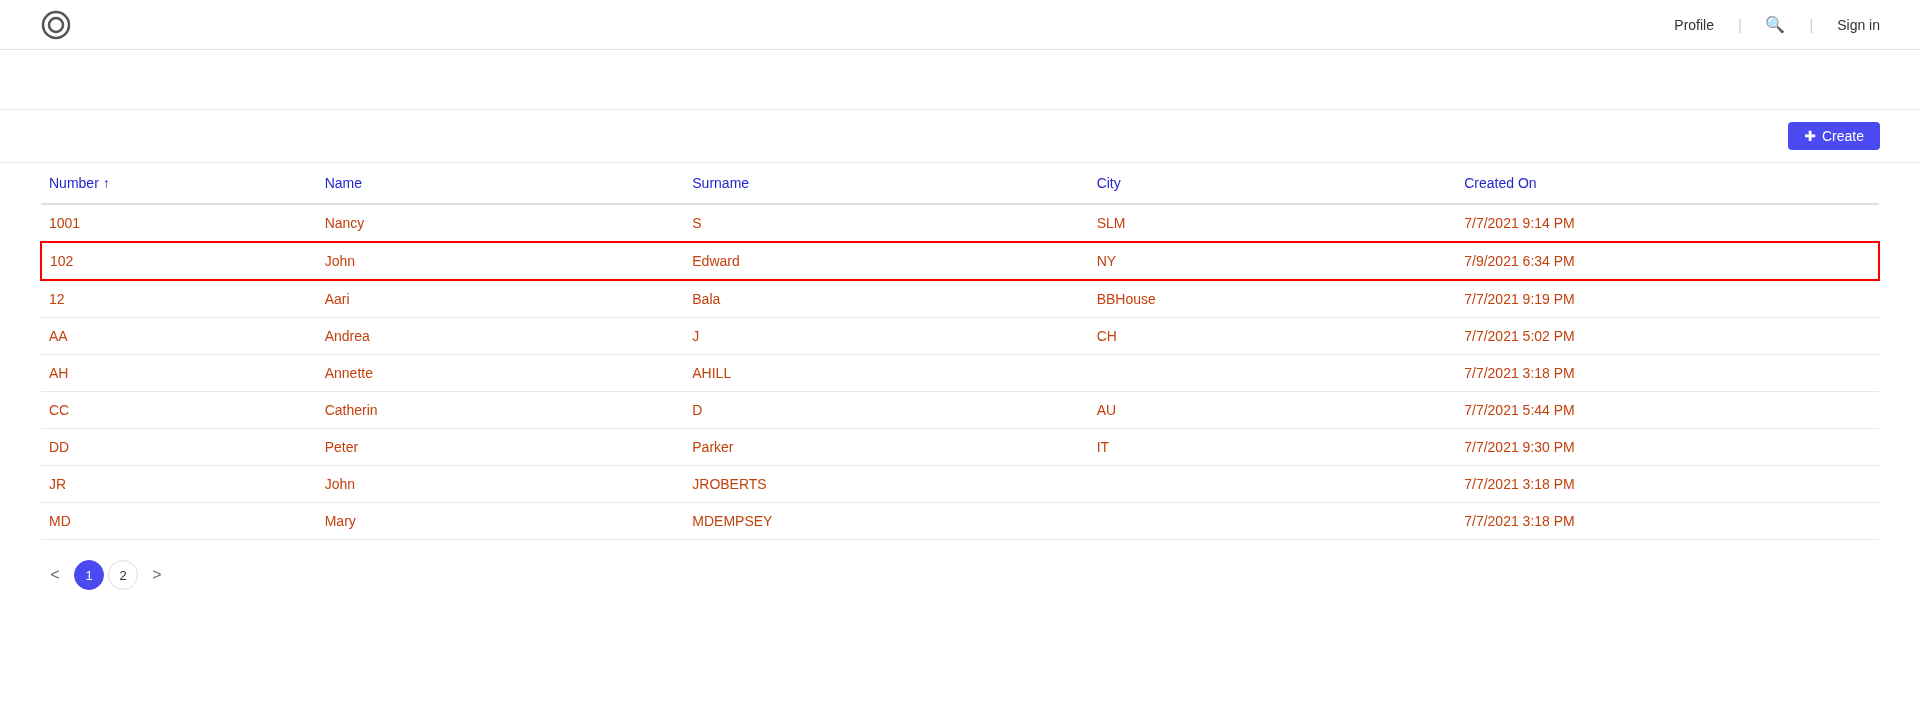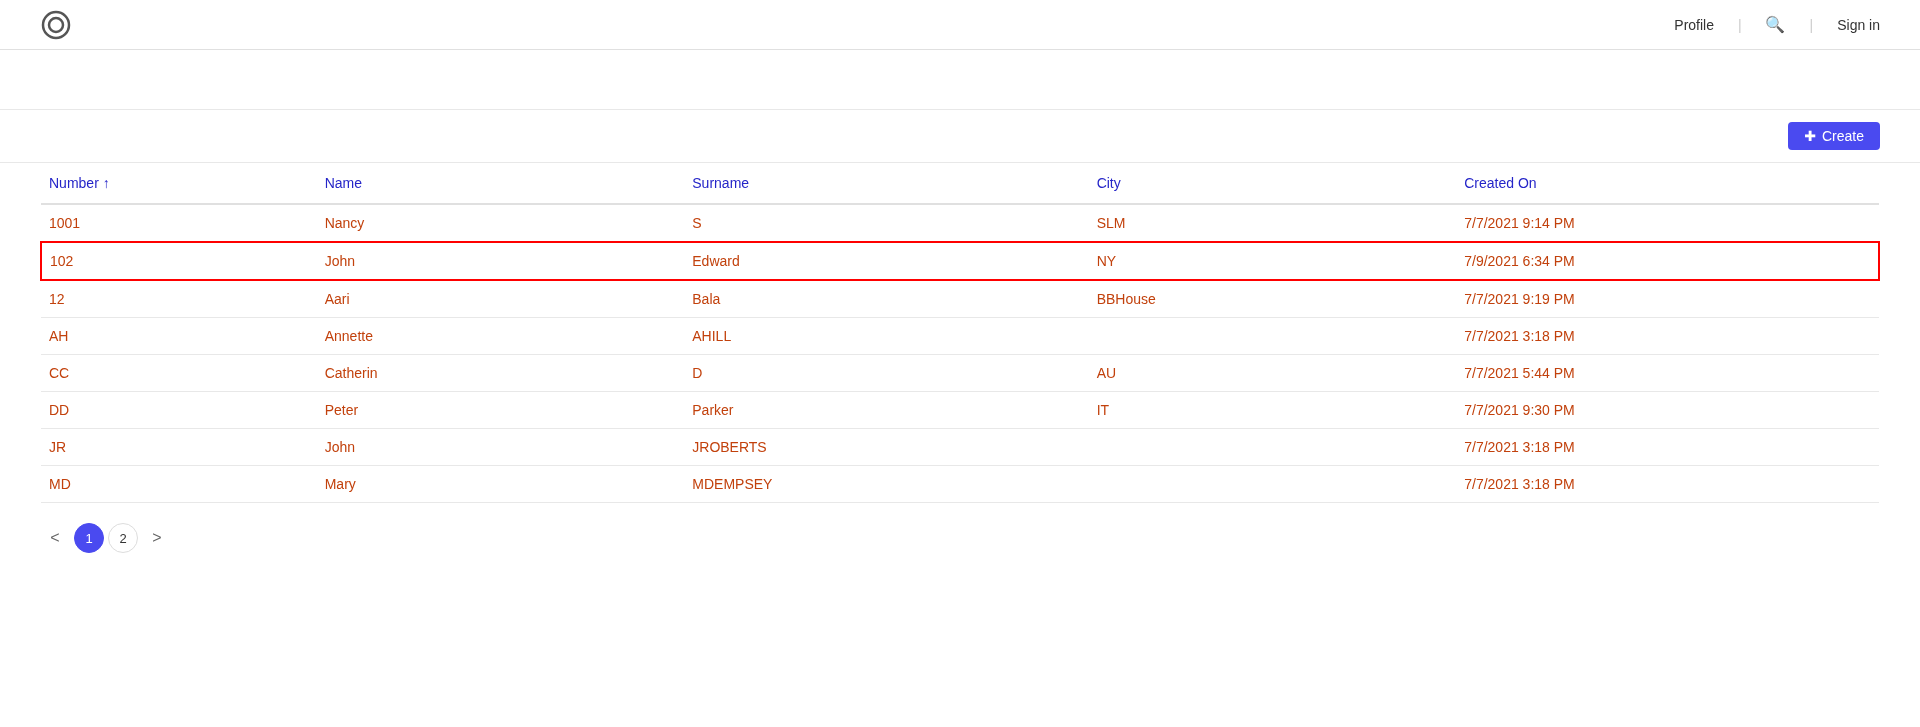--- a/index.html
+++ b/index.html
@@ -191,20 +191,27 @@
           <td style="border-right: 2px solid #f9a8d4; border-top: 2px solid red; border-bottom: 2px solid red;">7/9/2021 6:34 PM</td>
         </tr>
         <tr>
           <td>12</td>
           <td>Aari</td>
           <td>Bala</td>
           <td>BBHouse</td>
           <td>7/7/2021 9:19 PM</td>
         </tr>
         <tr>
+          <td>AA</td>
+          <td>Andrea</td>
+          <td>J</td>
+          <td>CH</td>
+          <td>7/7/2021 5:02 PM</td>
+        </tr>
+        <tr>
           <td>AH</td>
           <td>Annette</td>
           <td>AHILL</td>
           <td></td>
           <td>7/7/2021 3:18 PM</td>
         </tr>
         <tr>
           <td>CC</td>
           <td>Catherin</td>
           <td>D</td>

